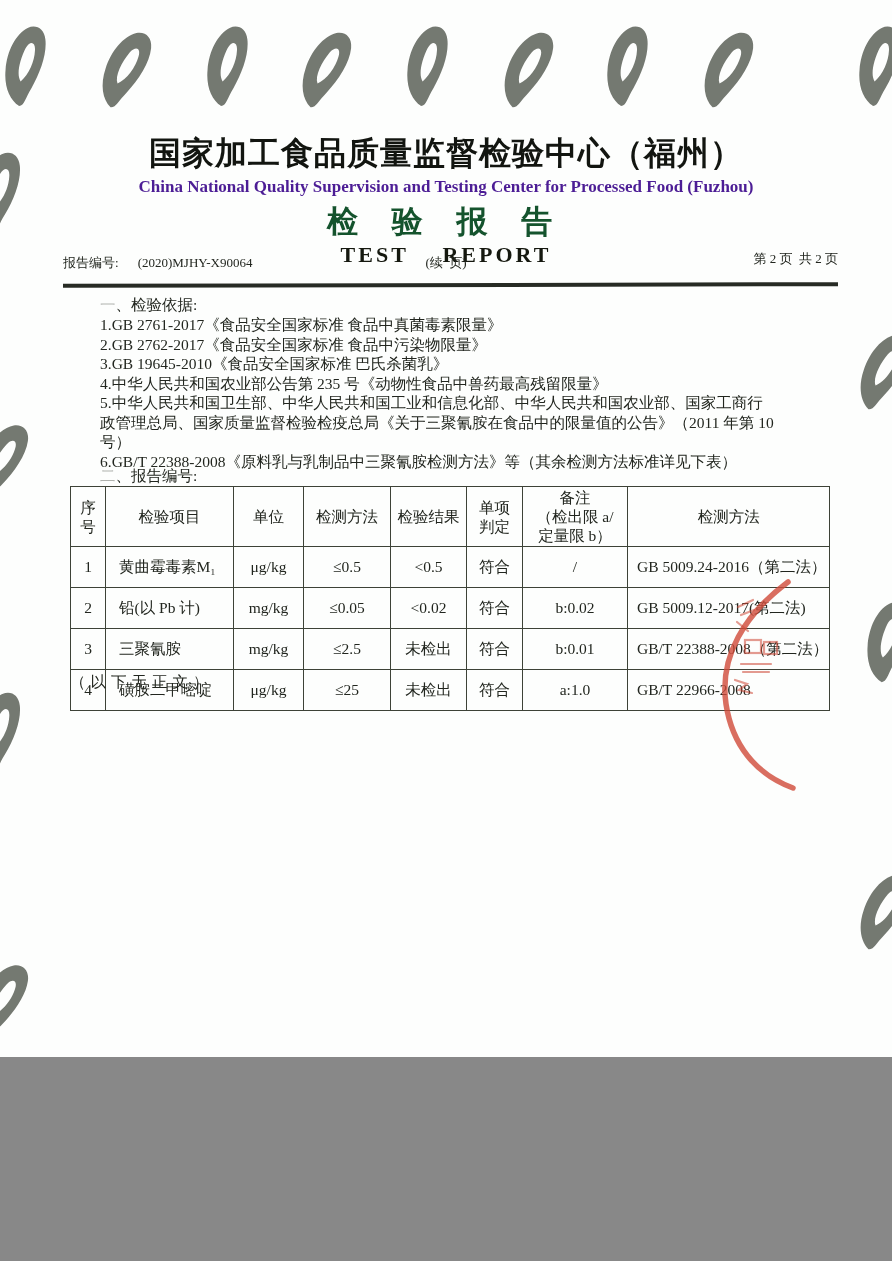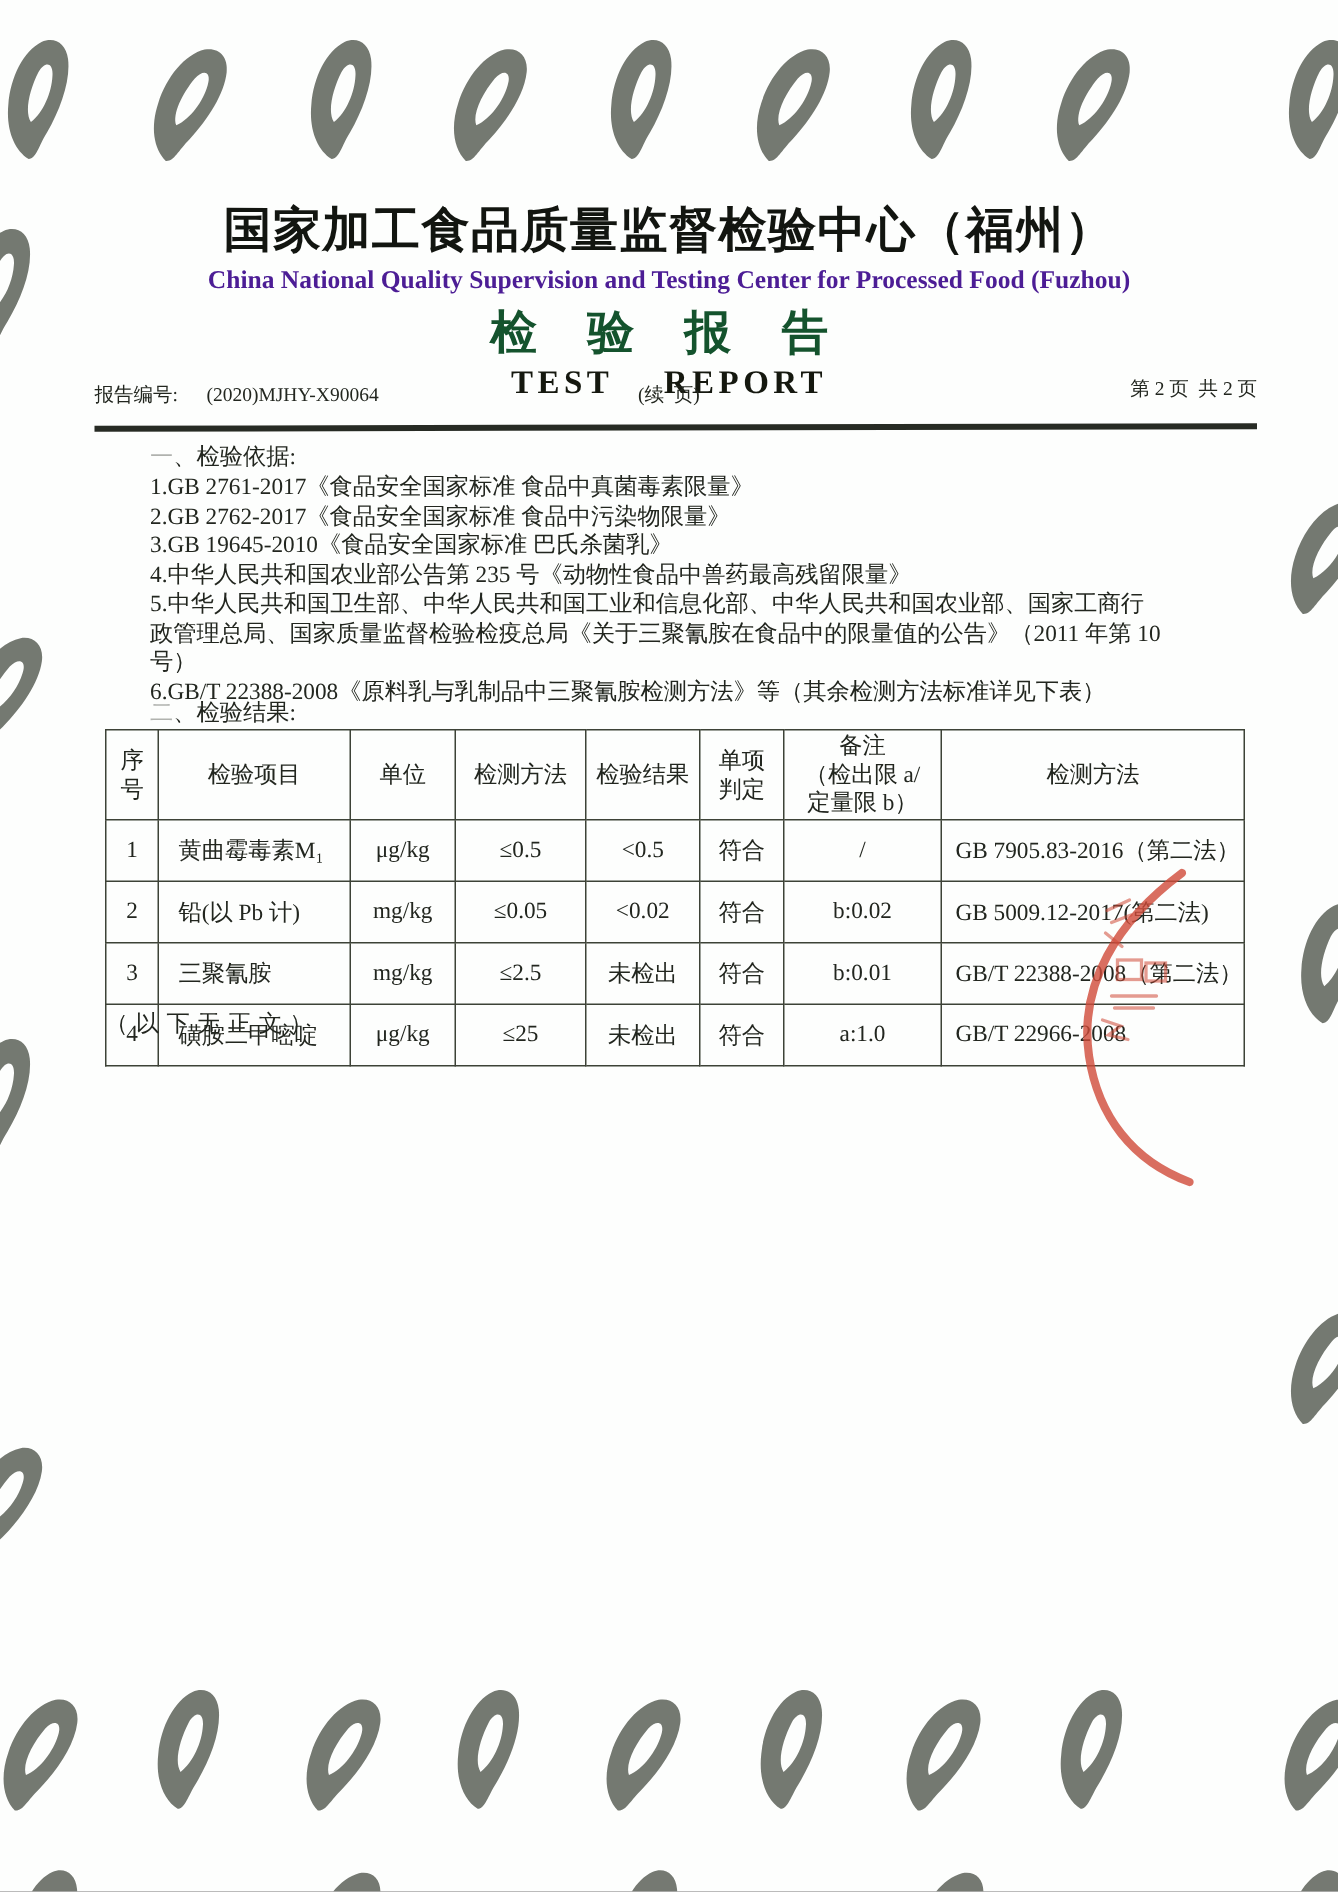--- a/index.html
+++ b/index.html
@@ -1,17 +1,17 @@
 <!DOCTYPE html>
 <html><head>
 <meta charset="utf-8">
 <style>
   html,body { margin:0; padding:0; background:#888; }
   .page {
-    position:relative; width:892px; height:1261px; margin:0 auto;
+    position:relative; width:892px; height:1057px; margin:0 auto;
     background:#fdfefd; overflow:hidden;
     font-family:"Liberation Serif","DejaVu Serif",serif;
     color:#22261f;
   }
   
   .art { position:absolute; width:54px; height:90px; color:#575c53; opacity:.82; pointer-events:none; }
   
   .hdr { position:absolute; top:132px; left:0; right:0; text-align:center; }
   .org-cn { font-size:32px; font-weight:bold; line-height:42px; letter-spacing:1px; color:#121510; }
   .org-en { font-size:17px; font-weight:bold; line-height:22px; margin-top:2px; color:#4c1d95; }
@@ -172,21 +172,21 @@
     <div class="basis-item">2.GB 2762-2017《食品安全国家标准 食品中污染物限量》</div>
     <div class="basis-item">3.GB 19645-2010《食品安全国家标准 巴氏杀菌乳》</div>
     <div class="basis-item">4.中华人民共和国农业部公告第 235 号《动物性食品中兽药最高残留限量》</div>
     <div class="basis-item">5.中华人民共和国卫生部、中华人民共和国工业和信息化部、中华人民共和国农业部、国家工商行
 政管理总局、国家质量监督检验检疫总局《关于三聚氰胺在食品中的限量值的公告》（2011 年第 10
 号）</div>
     <div class="basis-item">6.GB/T 22388-2008《原料乳与乳制品中三聚氰胺检测方法》等（其余检测方法标准详见下表）</div>
   </div>
 
   <div class="res-head">
-    <span class="sec-num">二</span><span>、检验结果:</span>
+    <span class="sec-num">二</span><span>、报告编号:</span>
   </div>
 
   <div class="tbl-wrap">
     <table>
       <colgroup>
         <col style="width:35px">
           <col style="width:128px">
           <col style="width:70px">
           <col style="width:87px">
         <col style="width:76px">
@@ -210,21 +210,21 @@
         <th>检测方法</th>
       </tr>
       <tr>
         <td>1</td>
         <td class="c-item">黄曲霉毒素M₁</td>
         <td>μg/kg</td>
         <td>≤0.5</td>
         <td>&lt;0.5</td>
         <td>符合</td>
         <td>/</td>
-        <td class="c-method">GB 7905.83-2016（第二法）</td>
+        <td class="c-method">GB 5009.24-2016（第二法）</td>
       </tr>
       <tr>
         <td>2</td>
         <td class="c-item">铅(以 Pb 计)</td>
         <td>mg/kg</td>
         <td>≤0.05</td>
         <td>&lt;0.02</td>
         <td>符合</td>
         <td>b:0.02</td>
         <td class="c-method">GB 5009.12-2017(第二法)</td>

